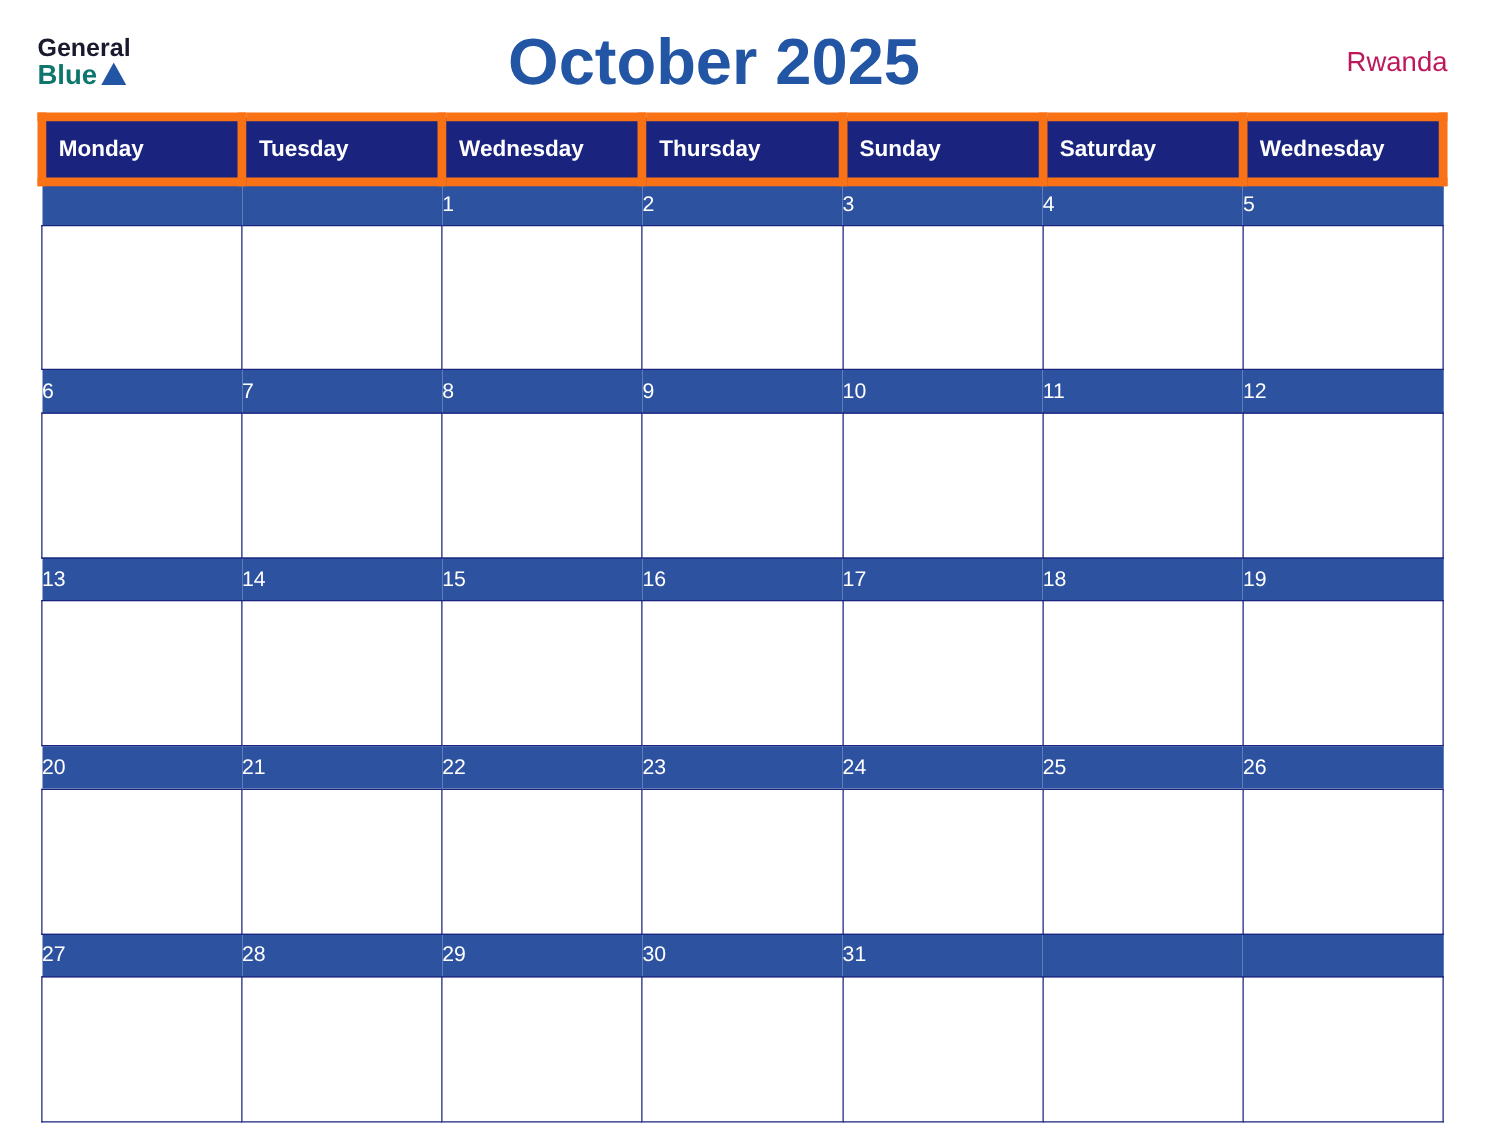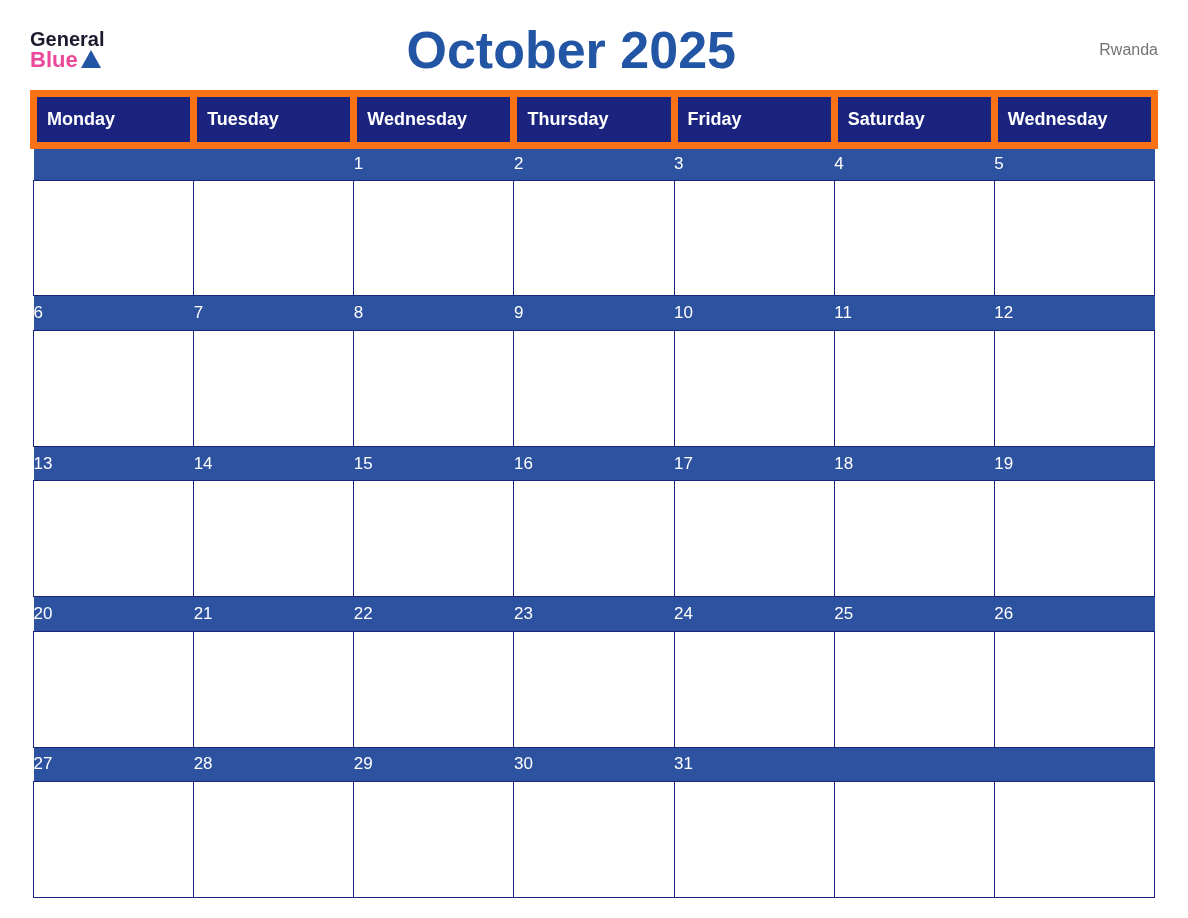--- a/index.html
+++ b/index.html
@@ -25,43 +25,43 @@
     }
     .logo-general {
       font-size: 20px;
       font-weight: bold;
       color: #1a1a2e;
       line-height: 1;
     }
     .logo-blue {
       font-size: 22px;
       font-weight: bold;
-      color: #ec4899;
+      color: #0f766e;
       line-height: 1;
       display: flex;
       align-items: center;
     }
     .logo-triangle {
       width: 0;
       height: 0;
       border-left: 10px solid transparent;
       border-right: 10px solid transparent;
       border-bottom: 18px solid #2255a4;
       margin-left: 3px;
       margin-bottom: 2px;
     }
     .title {
       font-size: 52px;
       font-weight: bold;
       color: #2255a4;
       text-align: center;
     }
     .country {
-      font-size: 16px;
-      color: #737373;
+      font-size: 22px;
+      color: #be185d;
       text-align: right;
       min-width: 120px;
     }
     table {
       width: 100%;
       border-collapse: collapse;
       flex: 1;
       height: 100%;
     }
     .day-header {
@@ -109,21 +109,21 @@
   <div class="country">Rwanda</div>
 </div>
 
 <table>
   <thead>
     <tr>
     <th class="day-header">Monday</th>
         <th class="day-header">Tuesday</th>
         <th class="day-header">Wednesday</th>
         <th class="day-header">Thursday</th>
-        <th class="day-header">Friday</th>
+        <th class="day-header">Sunday</th>
         <th class="day-header">Saturday</th>
         <th class="day-header">Wednesday</th>
       </tr>
   </thead>
   <tbody id="calendar-body">
   <tr class="date-row">
         <td style="height: 30px;"></td>
         <td style="height: 30px;"></td>
         <td style="height: 30px;"><span class="date-number">1</span></td>
         <td style="height: 30px;"><span class="date-number">2</span></td>

